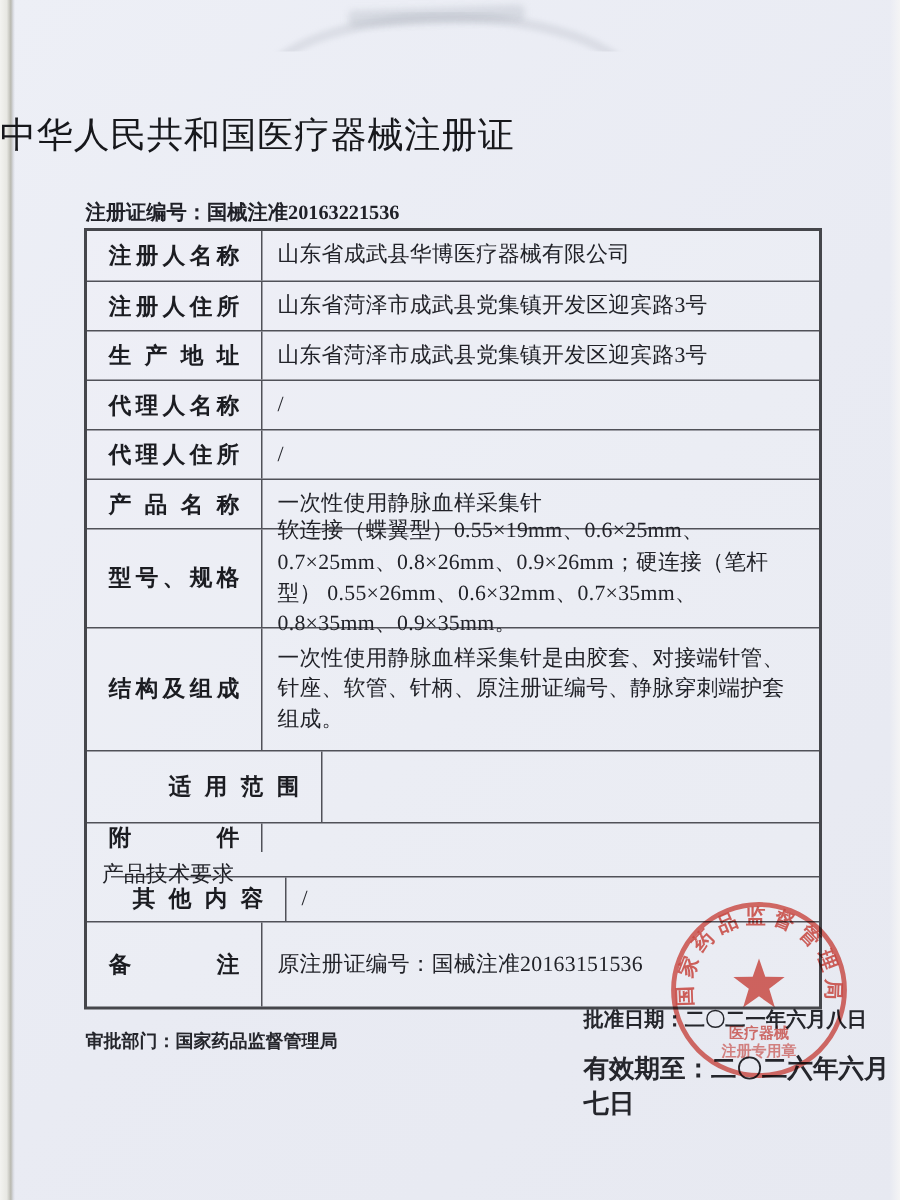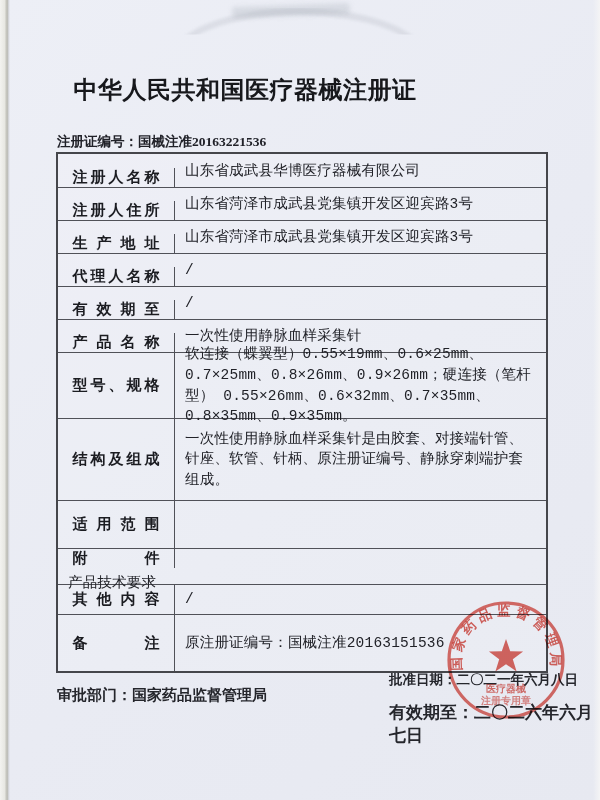--- a/index.html
+++ b/index.html
@@ -39,23 +39,22 @@
     position: absolute; left: 232px; top: 5px;
     width: 118px; height: 11px;
     background: rgba(132, 138, 152, 0.20);
     filter: blur(2.4px);
     transform: rotate(-2deg);
     border-radius: 4px;
   }
   .title {
     position: absolute; left: 0; top: 74px;
     width: 490px;
-    text-align: center;
     font-size: 24px;
-    font-weight: bold;
+    font-weight: normal;
     letter-spacing: 0.5px;
     color: #17181c;
   }
   .regno {
     position: absolute; left: 57px; top: 133px;
     font-size: 13.5px;
     font-weight: 600;
     padding: 0 5px 1px 0;
     border-bottom: 1.5px solid #2b2c31;
     color: #202128;
@@ -86,33 +85,32 @@
     color: #1b1c21;
   }
   .tvalue {
     flex: 1;
     display: flex; align-items: center;
     padding: 5px 10px 5px 10px;
     font-size: 14.5px;
     line-height: 1.42;
     color: #212228;
     letter-spacing: 0.2px;
-    font-family: Liberation Mono, monospace;
-  }
-  .r0,.r1,.r2,.r3,.r4,.r5 { height: 33px; align-items: flex-end; }
+  }
+  .r0,.r1,.r2,.r3,.r4,.r5 { height: 33px; }
   .r6 { height: 66px; }
   .r7 { height: 82px; }
-  .r8 { height: 48px; }
+  .r8 { height: 48px; padding-left: 40px; }
   .r9 { height: 36px; flex-direction: column; }
-  .r10 { height: 30px; }
+  .r10 { height: 30px; margin-left: 16px; }
   .r11 { height: 57px; }
   
   .approval-dept {
     position: absolute; left: 57px; top: 686px;
-    font-size: 15px; font-weight: 600; color: #25262c; text-align: center;
+    font-size: 12px; font-weight: 600; color: #25262c; text-align: center;
   }
   .approval-date {
     position: absolute; left: 389px; top: 671px;
     font-size: 13.5px; font-weight: 600; color: #25262c;
   }
   .valid-until {
     position: absolute; left: 389px; top: 701px;
     font-size: 17px; font-weight: 600; color: #25262c;
   }
   
@@ -158,21 +156,21 @@
       <div class="tvalue">山东省菏泽市成武县党集镇开发区迎宾路3号</div>
     </div>
     <div class="trow r3">
       <div class="tlabel">
           <span class="tlabel-text">代理人名称</span>
         </div>
       <div class="tvalue">/</div>
     </div>
     <div class="trow r4">
       <div class="tlabel">
-          <span class="tlabel-text">有效期至</span>
+          <span class="tlabel-text">代理人住所</span>
         </div>
       <div class="tvalue">/</div>
     </div>
     <div class="trow r5">
       <div class="tlabel">
           <span class="tlabel-text">产品名称</span>
         </div>
       <div class="tvalue">一次性使用静脉血样采集针</div>
     </div>
     <div class="trow r6">

